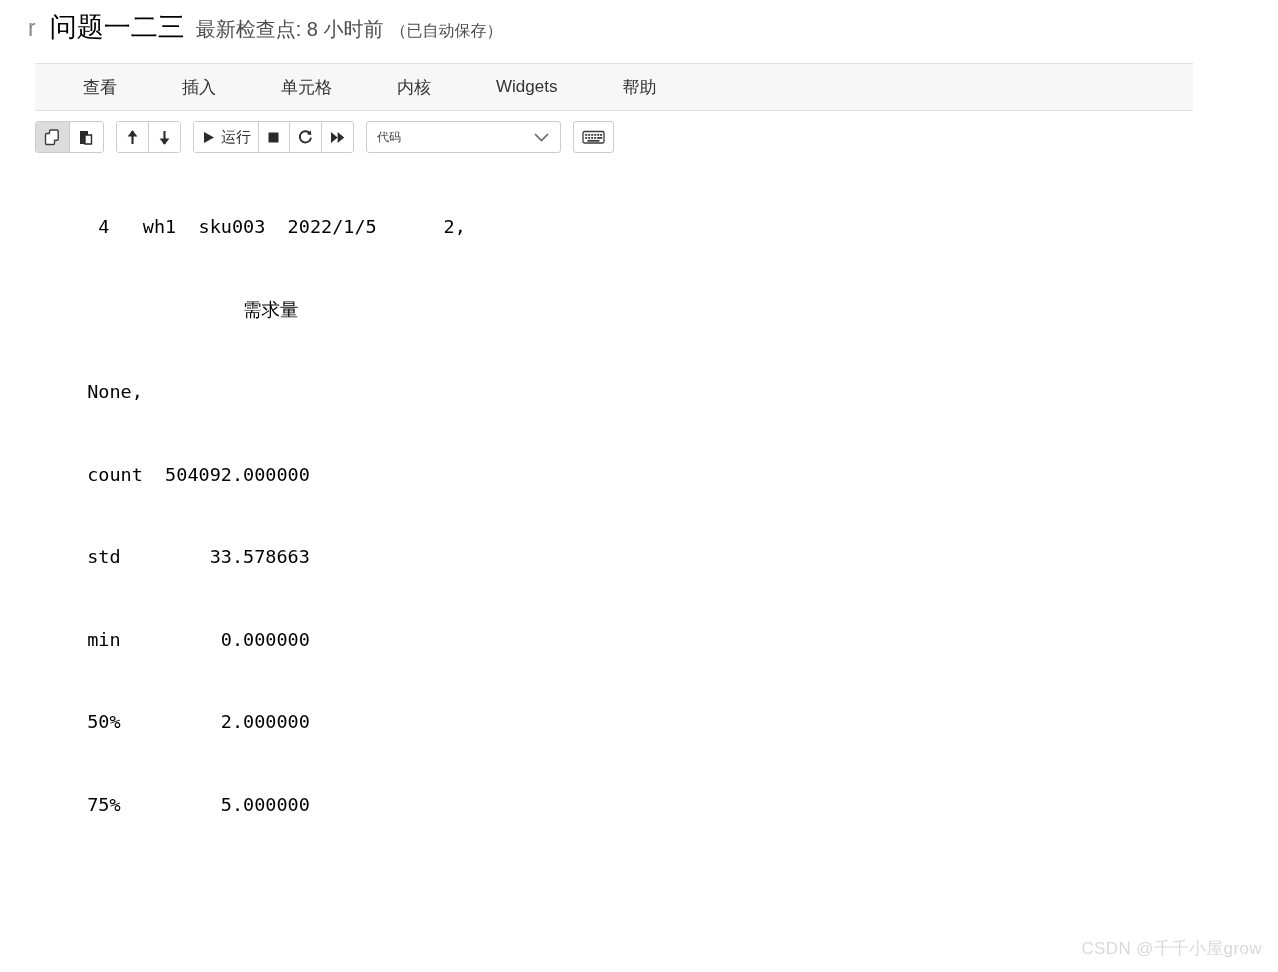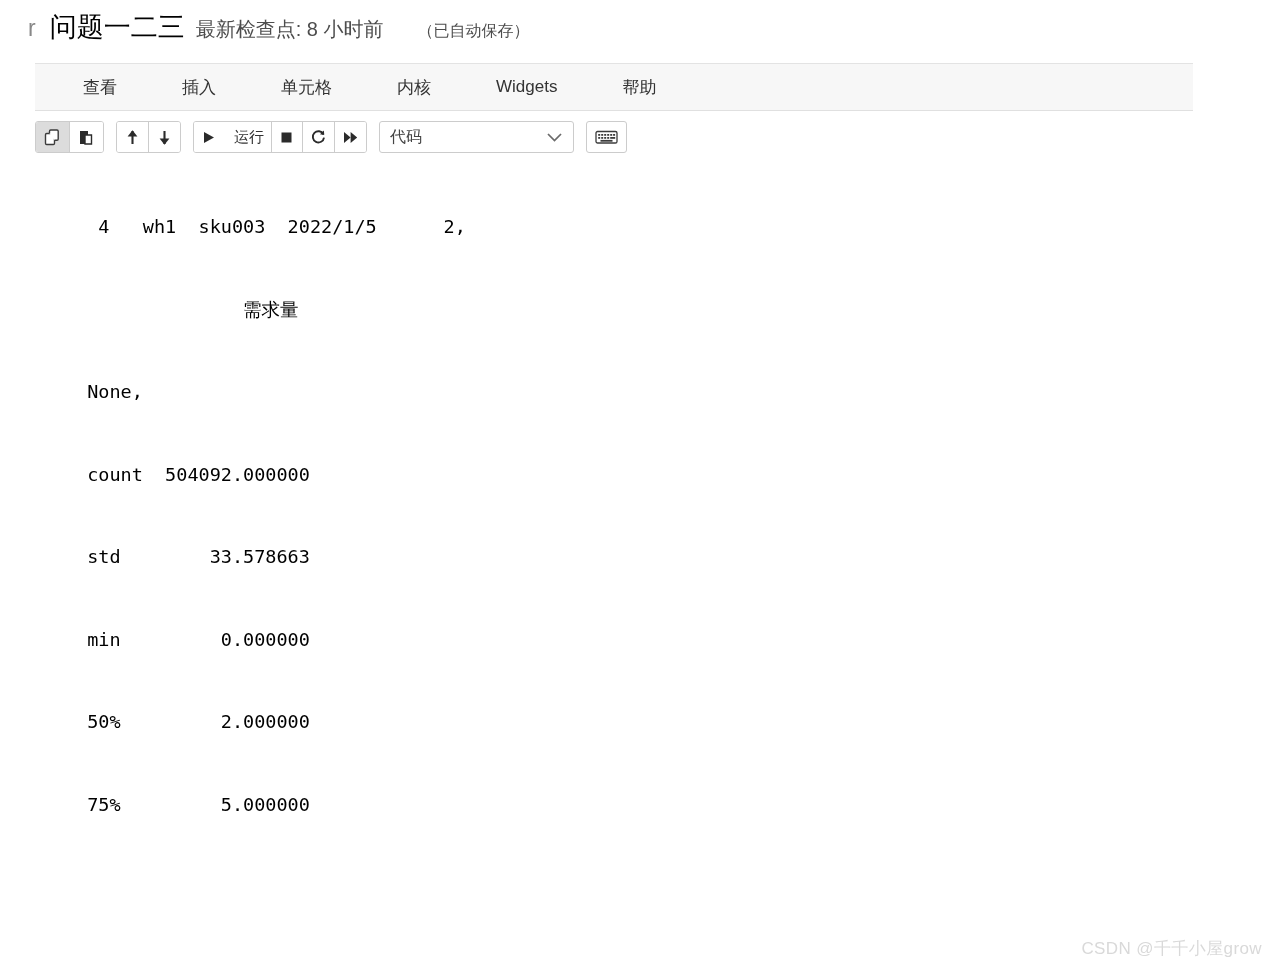--- a/index.html
+++ b/index.html
@@ -22,21 +22,21 @@
     font-size:23px; color:#888; margin-right:14px; line-height:1;
   }
   .nb-title {
     font-size:27px; color:#000; letter-spacing:0px; line-height:1;
     font-weight:400;
   }
   .nb-check {
     font-size:20px; color:#4d4d4d; margin-left:11px; line-height:1;
   }
   .nb-auto {
-    font-size:16px; color:#4d4d4d; margin-left:34px; line-height:1;
+    font-size:16px; color:#4d4d4d; margin-left:7px; line-height:1;
   }
 
   
   .menubar {
     position:absolute; left:35px; top:63px; width:1158px; height:48px;
     background:#f7f7f7; border-top:1px solid #e3e3e3; border-bottom:1px solid #e0e0e0;
     display:flex; align-items:center;gap:11px;
   }
   .menu-item {
     font-size:17px; color:#333; padding:6px 18px; margin-left:18px;
@@ -50,37 +50,37 @@
     background:#fff; display:flex; align-items:center;
   }
   .tb-group {
     display:flex; align-items:center; margin-right:12px;
     border:1px solid #cccccc; border-radius:3px; background:#fff; overflow:hidden;
   }
   .tb-btn {
     height:30px; min-width:31px; padding:0 7px;
     display:flex; align-items:center; justify-content:space-between;
     background:#fff; border:0; border-left:1px solid #cccccc;
-    font-size:15px; color:#333; cursor:pointer; gap:18px;
+    font-size:15px; color:#333; cursor:pointer; gap:5px;
   }
   .tb-btn:first-child { border-left:0; }
   .tb-btn.active { background:#dcdcdc; }
   .tb-btn .lbl { font-size:15px; color:#333; }
   .tb-single {
     border:1px solid #cccccc; border-radius:3px; background:#fff;
     height:32px; min-width:33px; padding:0 8px;
     display:flex; align-items:center; justify-content:center; margin-right:12px;
     cursor:pointer;
   }
   .tb-select {
     height:32px; width:195px; border:1px solid #cccccc; border-radius:3px;
     background:#fff; display:flex; align-items:center; justify-content:space-between;
     padding:0 10px; margin-right:12px; cursor:pointer;
   }
-  .tb-select .sel-val { font-size:16px; color:#444; }
+  .tb-select .sel-val { font-size:12px; color:#444; }
   svg { display:block; }
 
   
   .nbbody {
     position:absolute; left:0; top:158px; width:1026px; height:814px;
     background:#fff; overflow:hidden;
   }
 
   .cellrow { position:relative; display:flex; width:1278px; }
 

